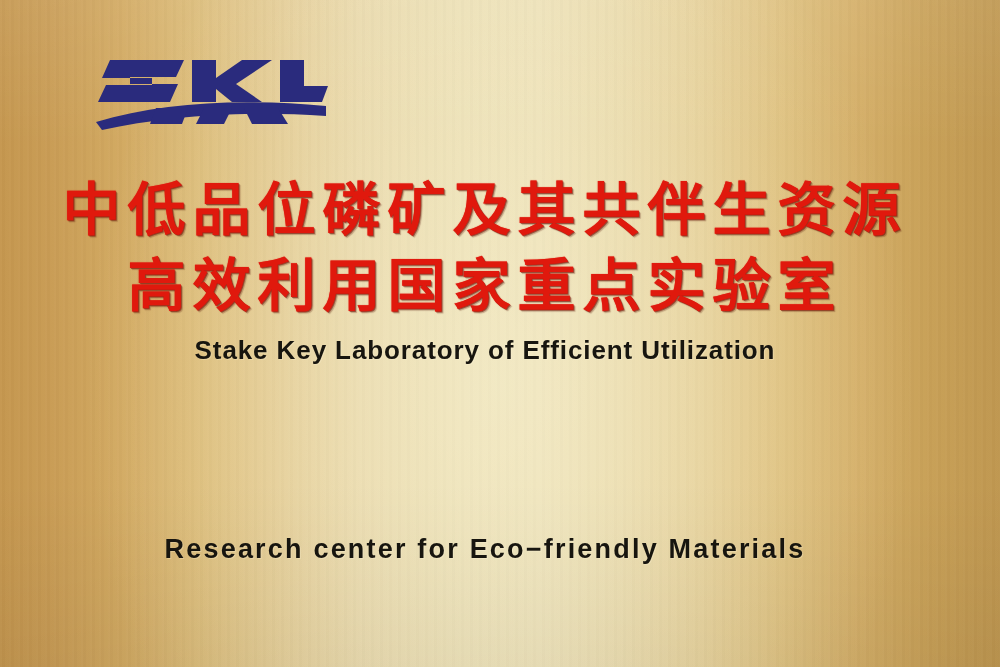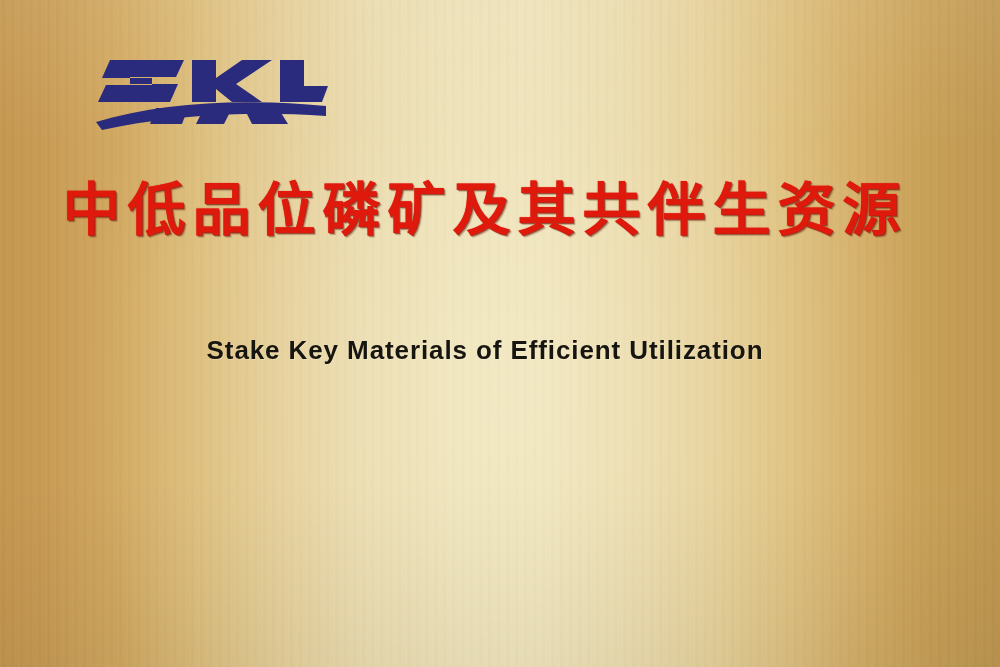--- a/index.html
+++ b/index.html
@@ -138,19 +138,21 @@
 
         <path d="M64 60 L96 60 L90 76 L58 76 Z"></path>
         <path d="M112 60 L140 60 L132 76 L104 76 Z"></path>
         <path d="M152 60 L186 60 L196 76 L160 76 Z"></path>
       </g>
     </svg>
   </div>
 
   <div id="cn-line-1" class="block cn">中低品位磷矿及其共伴生资源</div>
 
+  <div id="cn-line-2" class="block cn">高效利用国家重点实验室</div>
 
-  <div id="en-line-1" class="block en">Stake Key Materials of Efficient Utilization</div>
+  <div id="en-line-1" class="block en">Stake Key Laboratory of Efficient Utilization</div>
 
 
 
+  <div id="en-line-3" class="block en">Research center for Eco−friendly Materials</div>
 
 </div>
 
 </body></html>

